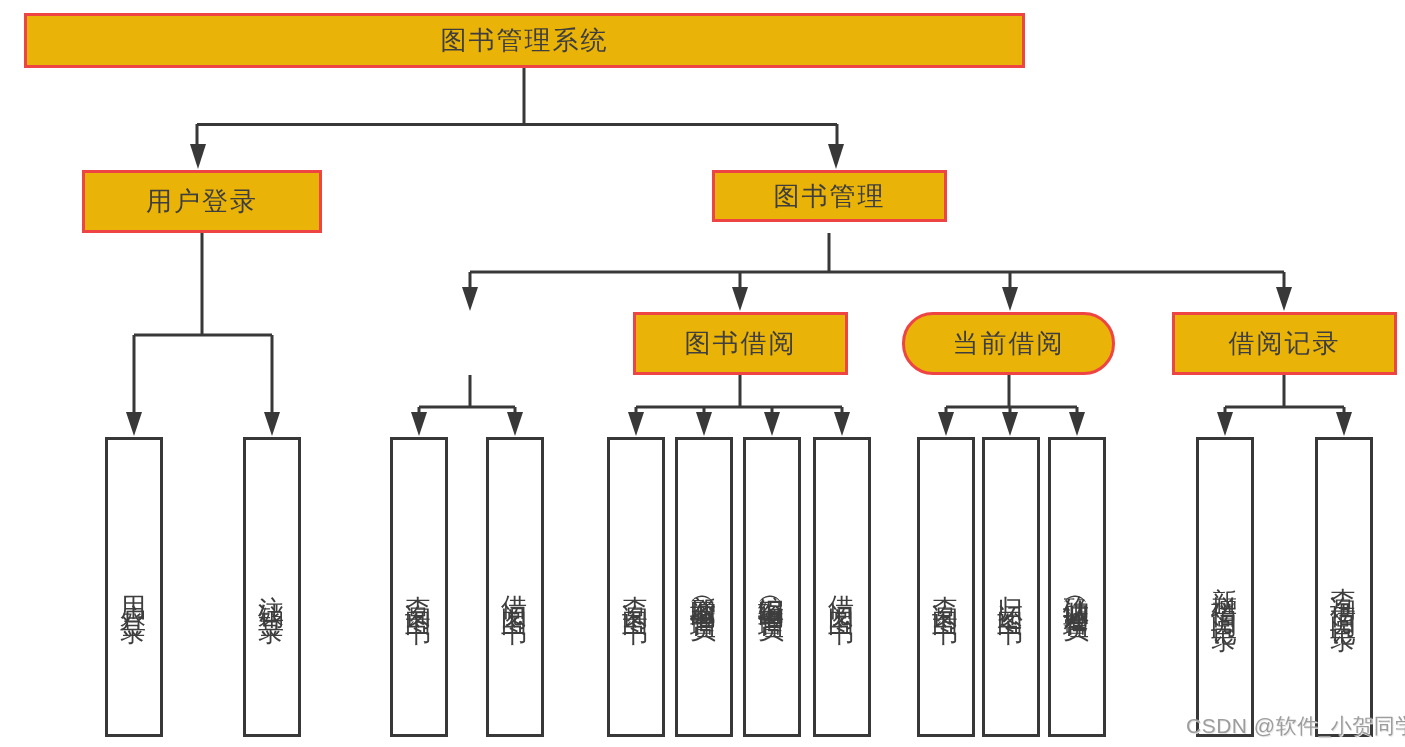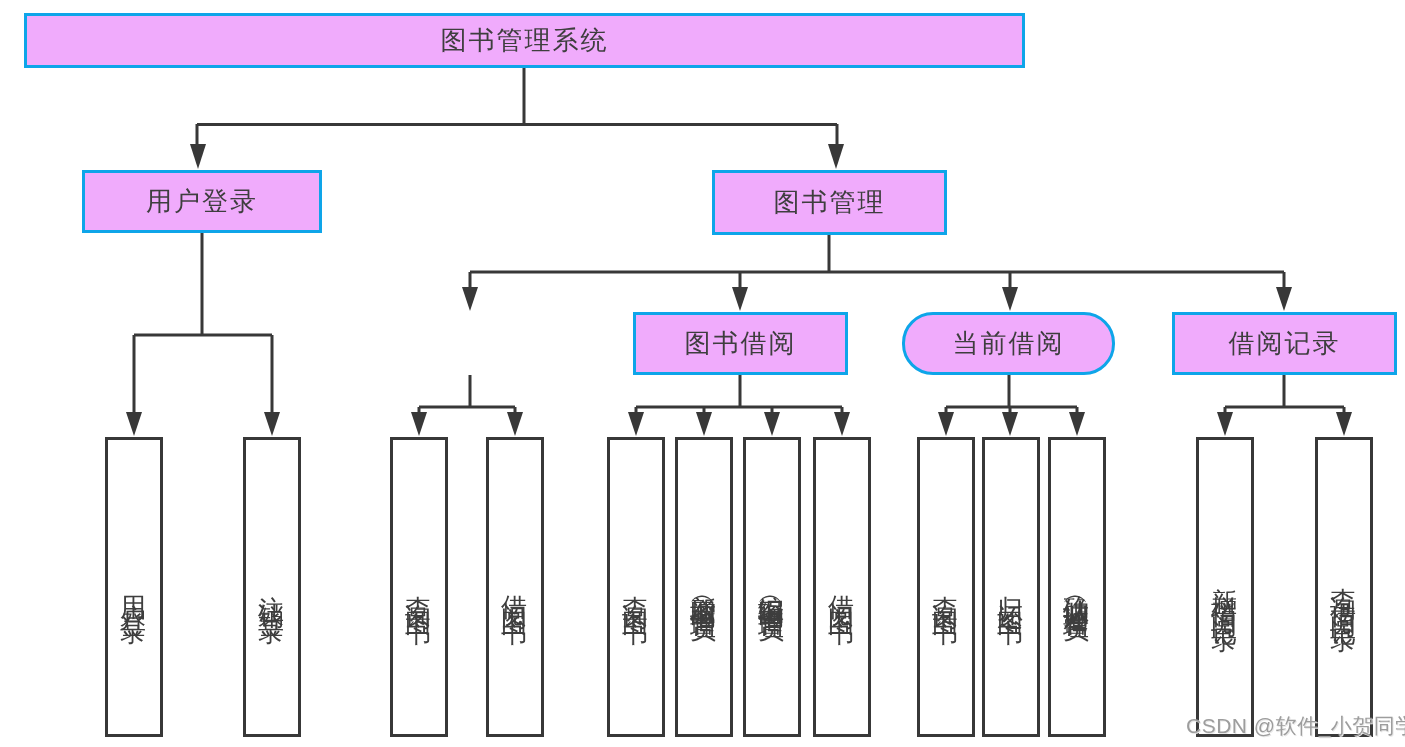--- a/index.html
+++ b/index.html
@@ -9,22 +9,22 @@
     height: 747px;
     background: #ffffff;
     font-family: "Liberation Sans", sans-serif;
     color: #3e3e3e;
     overflow: hidden;
   }
   .wires { position: absolute; left: 0; top: 0; }
   .node {
     position: absolute;
     box-sizing: border-box;
-    border: 3px solid #0ea5e9;
-    background: #f0abfc;
+    border: 3px solid #ef4444;
+    background: #eab308;
     display: flex;
     align-items: center;
     justify-content: center;
     font-size: 26px;
     letter-spacing: 2px;
     white-space: nowrap;
   }
   .leaf {
     position: absolute;
     top: 437px;
@@ -118,21 +118,21 @@
       <polygon points="1002,412 1018,412 1010,436"></polygon>
       <polygon points="1069,412 1085,412 1077,436"></polygon>
       <polygon points="1217,412 1233,412 1225,436"></polygon>
       <polygon points="1336,412 1352,412 1344,436"></polygon>
     </g>
   </svg>
 
   <div class="node" style="left:24px; top:13px; width:1001px; height:55px;">图书管理系统</div>
 
   <div class="node" style="left:82px; top:170px; width:240px; height:63px;">用户登录</div>
-  <div class="node" style="left:712px; top:170px; width:235px; height:65px;">图书管理</div>
+  <div class="node" style="left:712px; top:170px; width:235px; height:52px;">图书管理</div>
 
   <div class="node" style="left:633px; top:312px; width:215px; height:63px;">图书借阅</div>
   <div class="node" style="left:902px; top:312px; width:213px; height:63px;border-radius:31px;">当前借阅</div>
   <div class="node" style="left:1172px; top:312px; width:225px; height:63px;">借阅记录</div>
 
   <div class="leaf" style="left:105px;">
     <span class="vtext">用户登录</span>
   </div>
   <div class="leaf" style="left:243px;">
     <span class="vtext">注销登录</span>

